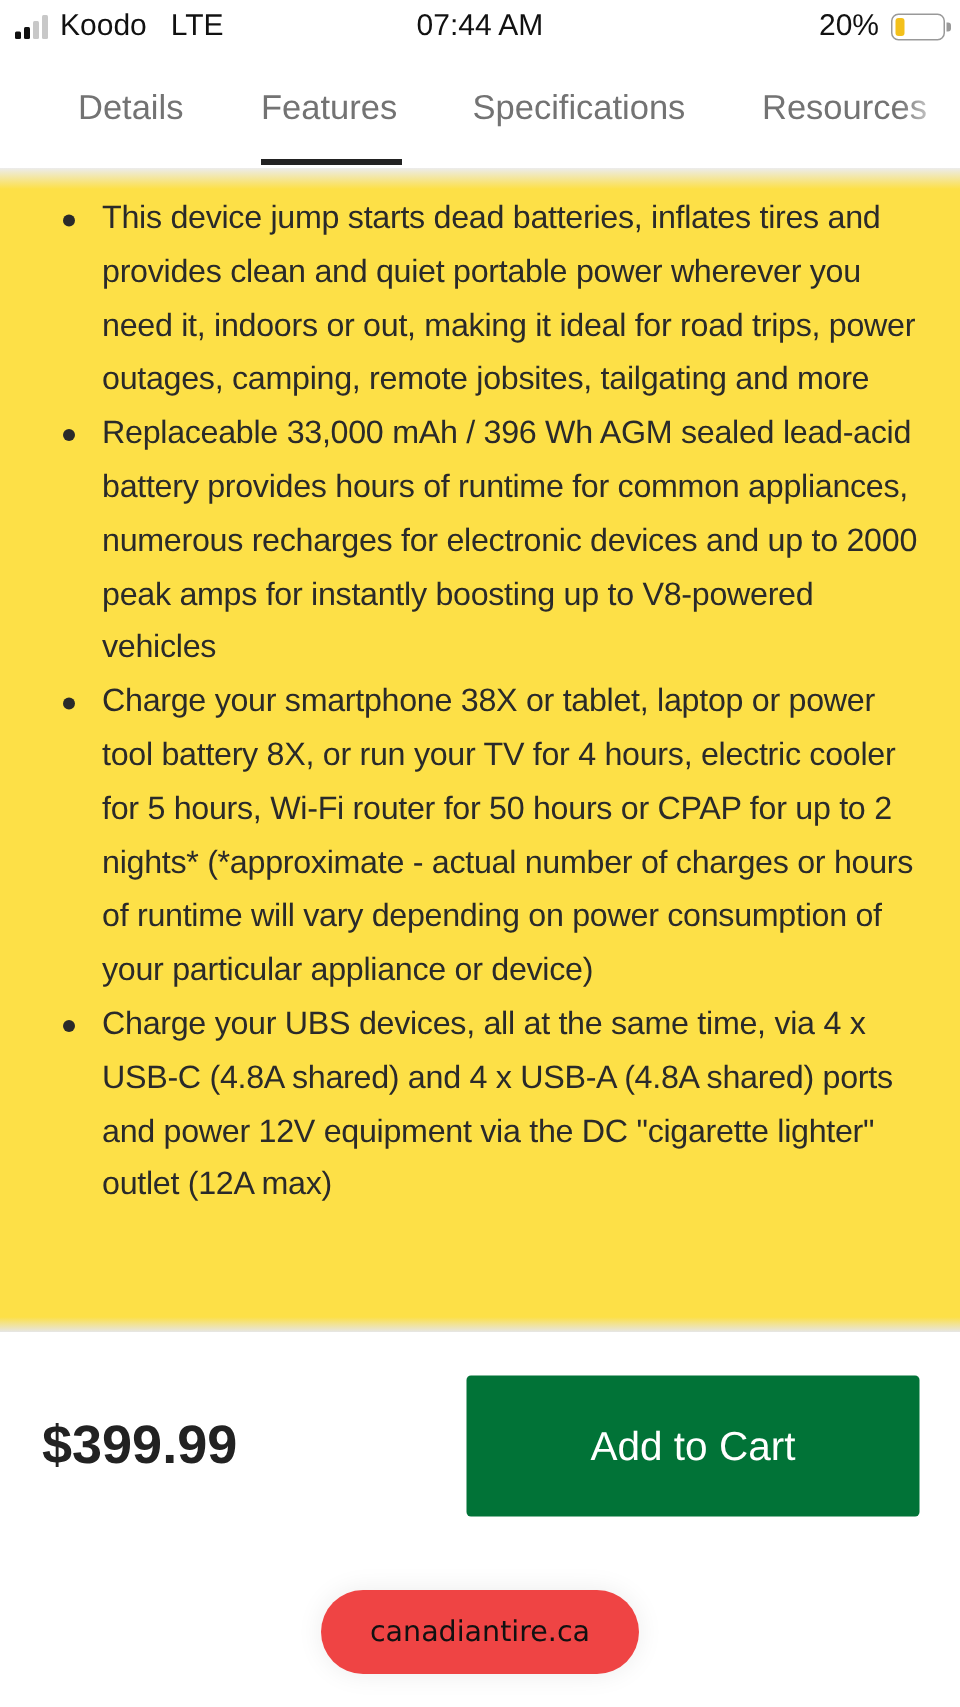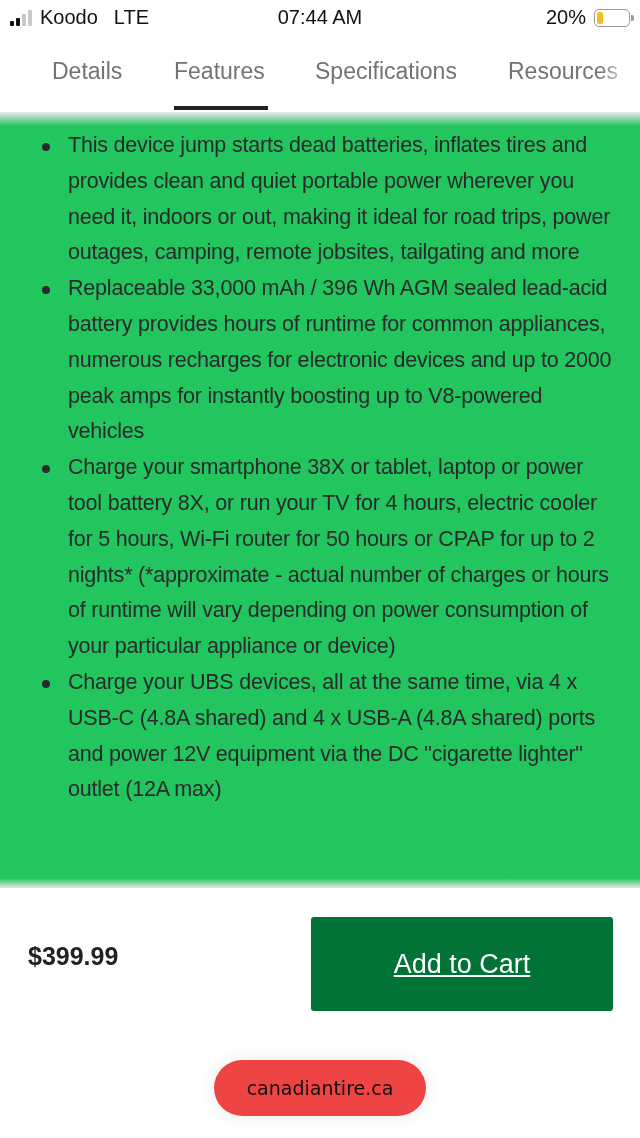--- a/index.html
+++ b/index.html
@@ -44,21 +44,21 @@
     .tab.t3 { left: 508px; }
     .tab-underline { position: absolute; left: 174px; top: 70px; width: 94px; height: 4px; background: #222; }
     .tab-fade {
       position: absolute; right: 0; top: 0; width: 40px; height: 100%;
       background: linear-gradient(to right, rgba(255,255,255,0), #fff 80%);
     }
 
     .content {
       position: absolute; top: 112px; left: 0; width: 640px; height: 776px;
       overflow: hidden;
-      background: #22c55e;
+      background: #fde047;
     }
     .content::before {
       content: ""; position: absolute; top: 0; left: 0; right: 0; height: 14px;
       background: linear-gradient(#ececec, rgba(255,255,255,0));
     }
     .content::after {
       content: ""; position: absolute; bottom: 0; left: 0; right: 0; height: 10px;
       background: linear-gradient(rgba(255,255,255,0), #e6e6e6);
     }
     ul.features { list-style: none; padding: 16px 20px 0 40px; }
@@ -73,27 +73,27 @@
       border-radius: 50%; background: #2a2a2a;
     }
 
     .footer {
       position: absolute; top: 888px; left: 0; width: 640px; height: 250px;
       background: #fff;
     }
     .price {
       position: absolute; left: 28px; top: 54px;
       font-family: "Liberation Sans", sans-serif;
-      font-size: 25px; font-weight: bold; color: #222;
+      font-size: 36px; font-weight: bold; color: #222;
     }
     .add-to-cart {
       position: absolute; left: 311px; top: 29px; width: 302px; height: 94px;
       background: #017337; border-radius: 3px; border: none;
       color: #fff; font-family: "Liberation Sans", sans-serif; font-size: 27px;
-      display: flex; align-items: center; justify-content: center; cursor: pointer; text-decoration: underline;
+      display: flex; align-items: center; justify-content: center; cursor: pointer;
     }
     .url-pill {
       position: absolute; left: 214px; top: 172px; width: 212px; height: 56px;
       background: #ef4444; border-radius: 28px;
       box-shadow: 0 0 18px rgba(0,0,0,0.08);
       display: flex; align-items: center; justify-content: center;
       font-family: "DejaVu Sans", sans-serif; font-size: 19px; color: #111;
     }
   </style>
 </head>

